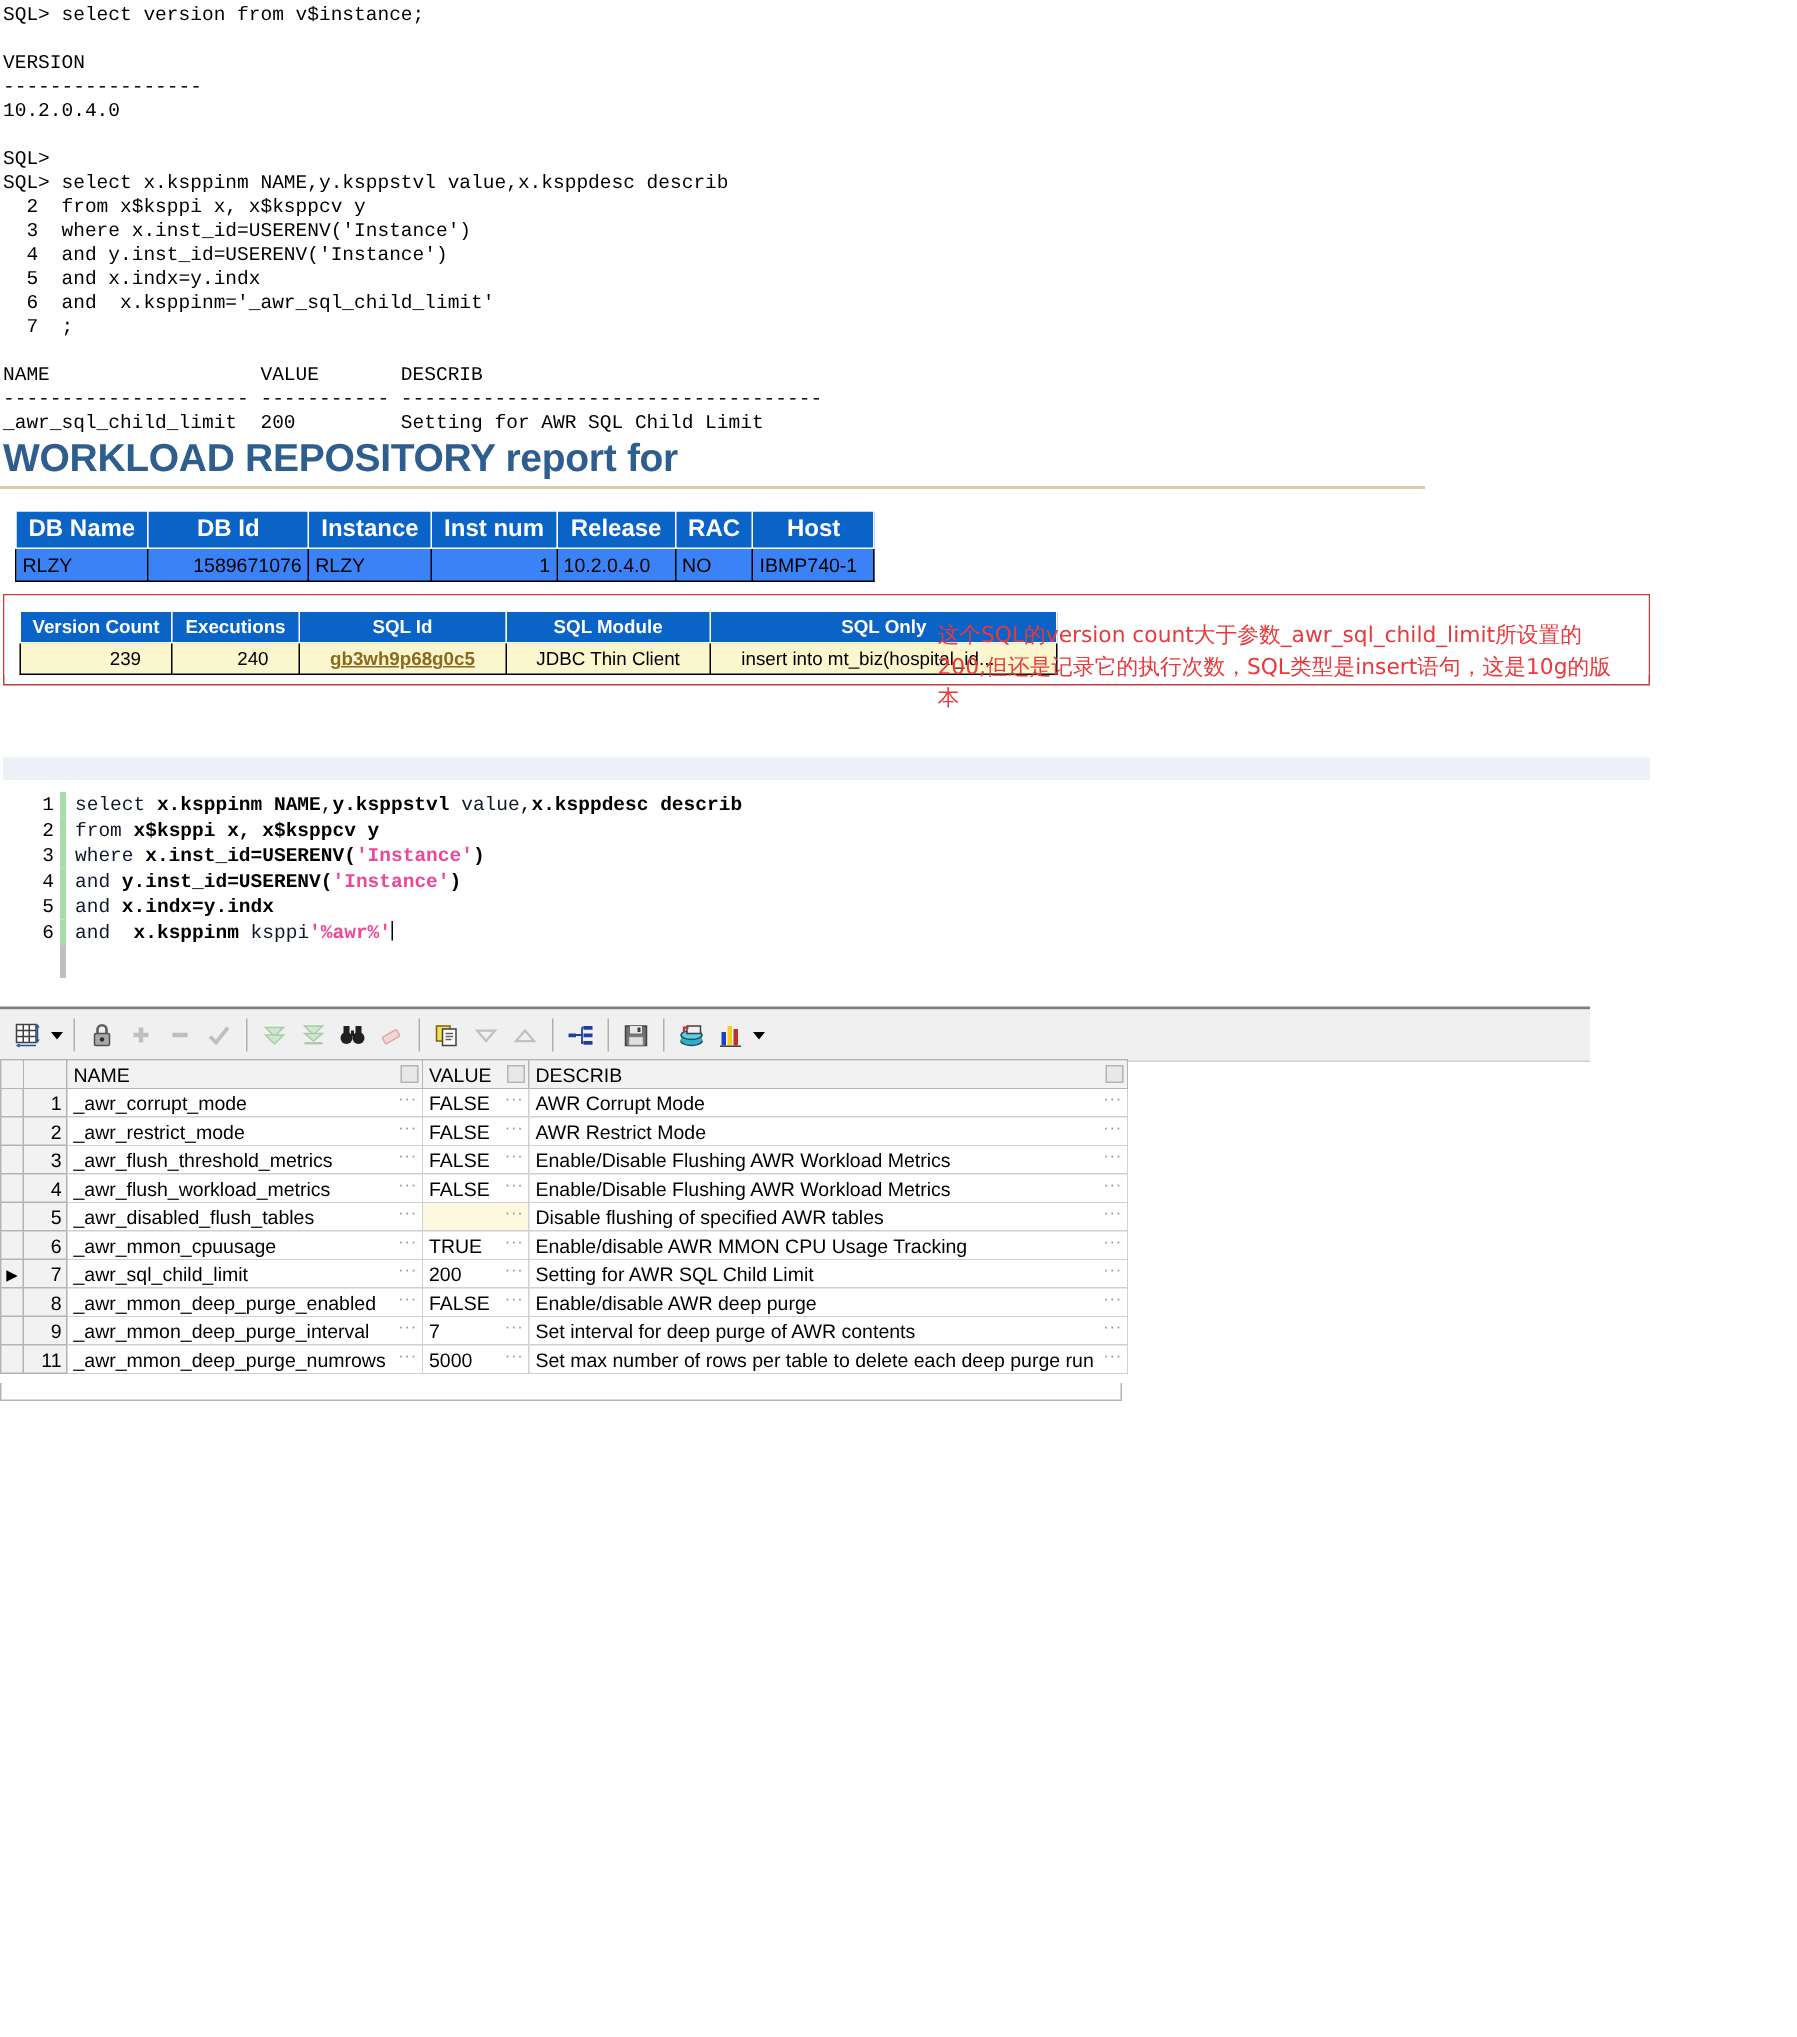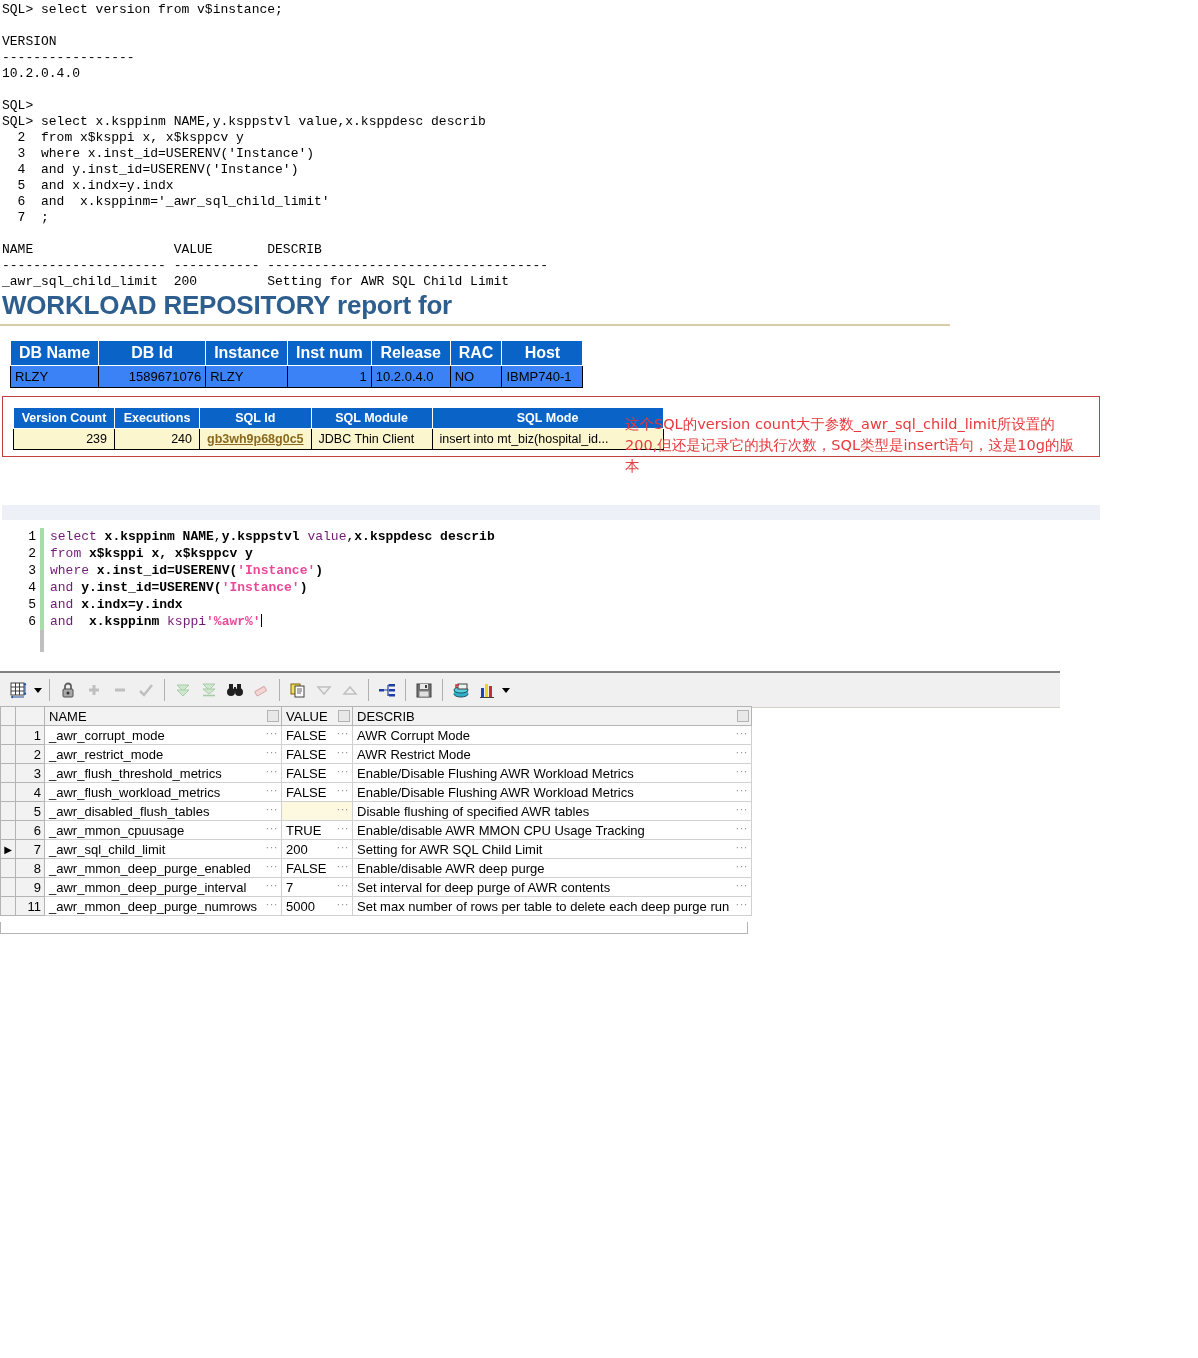--- a/index.html
+++ b/index.html
@@ -121,21 +121,21 @@
     font-weight: bold;
     padding: 3px 6px;
     border: 1px solid #ffffff;
     text-align: center;
     white-space: nowrap;
   }
   .sqltable td {
     background: #FCF6CE;
     color: #000000;
     font-size: 12.5px;
-    padding: 2px 7px;
+    padding: 2px 20px;
     border: 1px solid #000000;
     white-space: nowrap;
     height: 16px;
   }
   .sqlid-link {
     color: #8A6A1E;
     text-decoration: underline;
     font-weight: bold;
     cursor: pointer;
   }
@@ -191,21 +191,21 @@
     background: #A8DCA8;
     height: 17px;
   }
   .code {
     padding-left: 6px;
     font-family: "Liberation Mono", "DejaVu Sans Mono", monospace;
     font-size: 13px;
     line-height: 17px;
     white-space: pre;
   }
-  .kw { color: #701a75; text-align: center; }
+  .kw { color: #0f172a; text-align: center; }
   .tx { color: #000000; font-weight: bold; }
   .st { color: #ec4899; font-weight: bold; }
   .pl { color: #000000; }
   .caret {
     display: inline-block;
     width: 1px;
     height: 13px;
     background: #000000;
     vertical-align: -2px;
   }
@@ -386,21 +386,21 @@
 
 <div class="sqlsec">
   <div class="sqlsec-inner">
     <table class="sqltable">
       <thead>
         <tr>
           <th style="width:88px">Version Count</th>
           <th style="width:72px">Executions</th>
           <th style="width:95px">SQL Id</th>
           <th style="width:108px">SQL Module</th>
-          <th style="width:218px">SQL Mode</th>
+          <th style="width:218px">SQL Only</th>
         </tr>
       </thead>
       <tbody>
         <tr>
           <td class="td-num">239</td>
           <td class="td-num">240</td>
           <td><span class="sqlid-link">gb3wh9p68g0c5</span></td>
           <td>JDBC Thin Client</td>
           <td>insert into mt_biz(hospital_id...</td>
         </tr>

